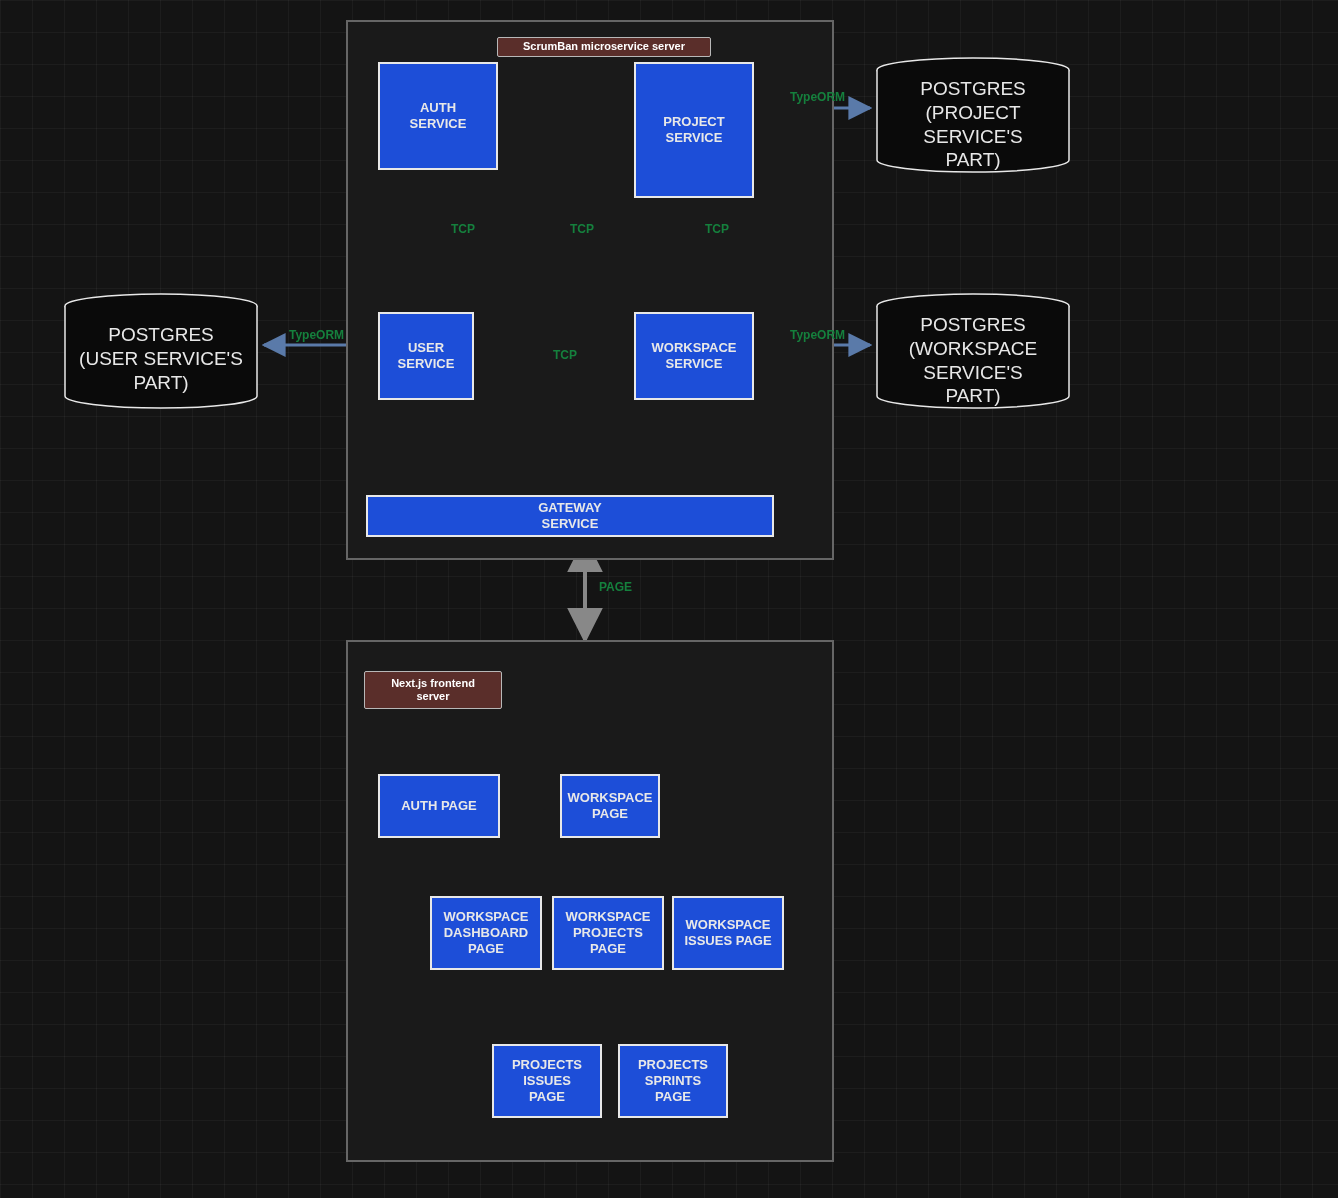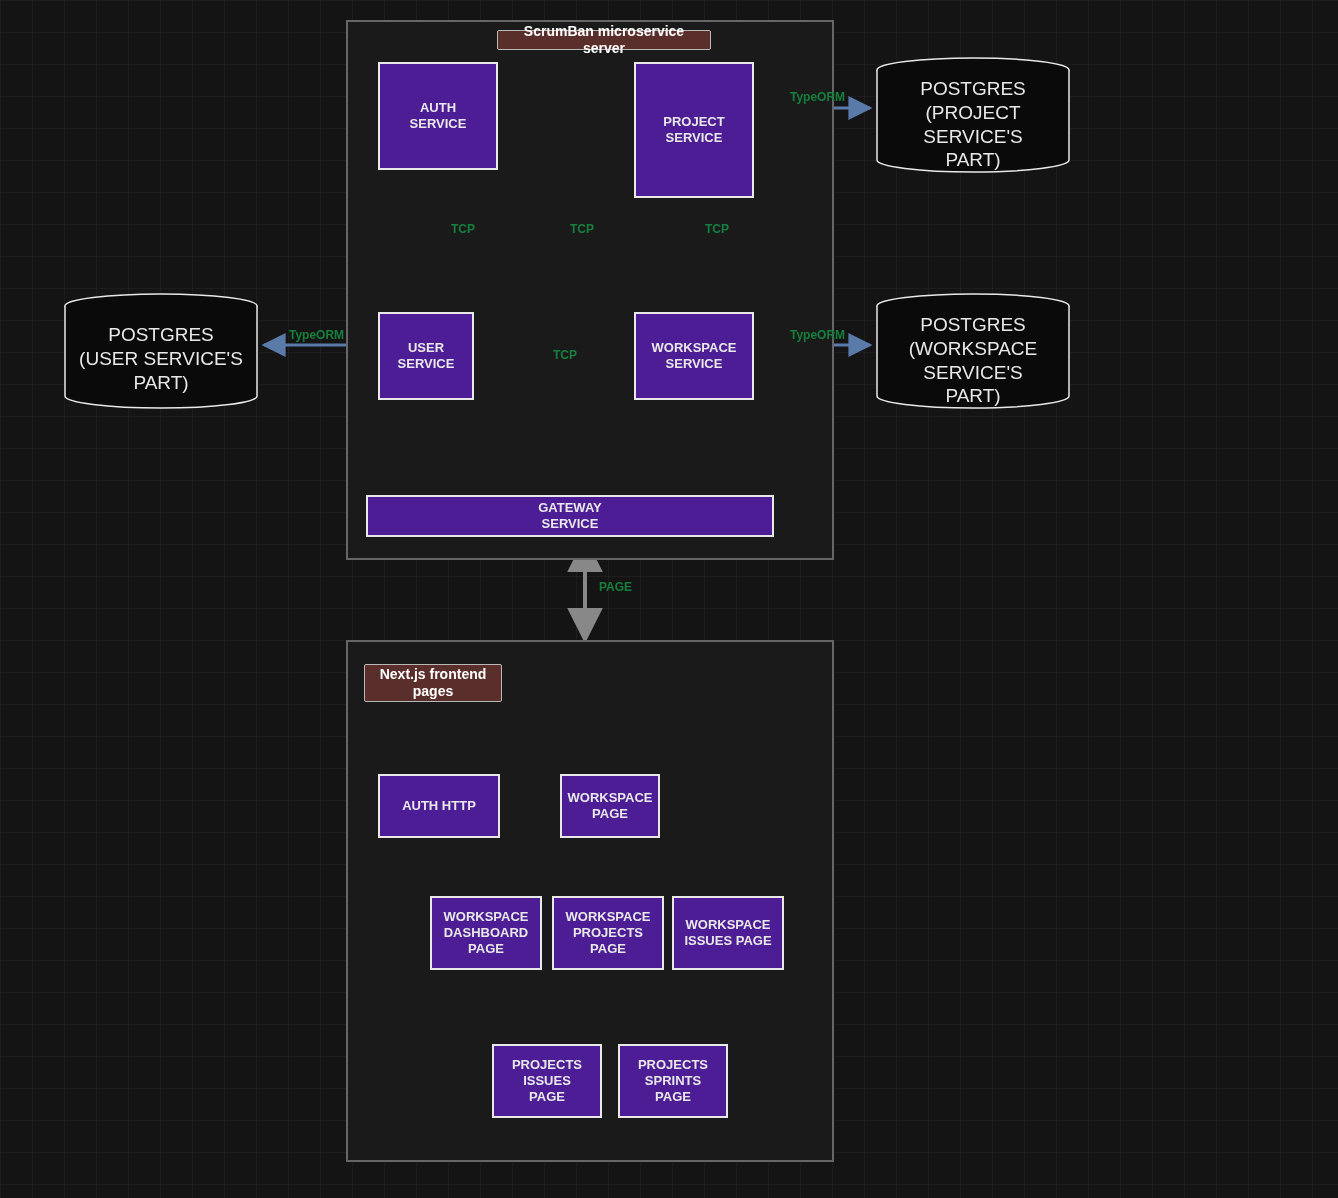--- a/index.html
+++ b/index.html
@@ -16,45 +16,46 @@
     position: relative;
     overflow: hidden;
   }
   .container-box {
     position: absolute;
     background: #1a1a1a;
     border: 2px solid #666;
   }
   .node {
     position: absolute;
-    background: #4c1d95;
+    background: #1d4ed8;
     border: 2px solid #e8e8e8;
     display: flex;
     align-items: center;
     justify-content: center;
     text-align: center;
     font-size: 13px;
     font-weight: 600;
     line-height: 1.25;
     padding: 4px;
   }
   .title-chip {
     position: absolute;
     background: #5a2e2a;
     border: 1px solid #b8b8b8;
     border-radius: 2px;
     color: #fff;
-    font-size: 14px;
+    font-size: 11px;
     font-weight: 600;
     display: flex;
     align-items: center;
     justify-content: center;
     text-align: center;
     padding: 2px 10px;
     line-height: 1.2;
+    margin-top: 7px;
   }
   .edge-label {
     position: absolute;
     font-size: 12px;
     font-weight: 600;
     color: #15803d;
     background: transparent;
     padding: 0 3px;
     white-space: nowrap;
   }
@@ -137,23 +138,23 @@
 <div class="container-box" style="left:346px; top:20px; width:488px; height:540px;"></div>
 <div class="title-chip" style="left:497px; top:30px; width:214px; height:20px;">ScrumBan microservice server</div>
 
 <div class="node" style="left:378px; top:62px; width:120px; height:108px;">AUTH<br>SERVICE</div>
 <div class="node" style="left:634px; top:62px; width:120px; height:136px;">PROJECT<br>SERVICE</div>
 <div class="node" style="left:378px; top:312px; width:96px; height:88px;">USER<br>SERVICE</div>
 <div class="node" style="left:634px; top:312px; width:120px; height:88px;">WORKSPACE<br>SERVICE</div>
 <div class="node" style="left:366px; top:495px; width:408px; height:42px;">GATEWAY<br>SERVICE</div>
 
 <div class="container-box" style="left:346px; top:640px; width:488px; height:522px;"></div>
-<div class="title-chip" style="left:364px; top:664px; width:138px; height:38px;">Next.js frontend pages</div>
+<div class="title-chip" style="left:364px; top:664px; width:138px; height:38px;">Next.js frontend server</div>
 
-<div class="node" style="left:378px; top:774px; width:122px; height:64px;">AUTH HTTP</div>
+<div class="node" style="left:378px; top:774px; width:122px; height:64px;">AUTH PAGE</div>
 <div class="node" style="left:560px; top:774px; width:100px; height:64px;">WORKSPACE<br>PAGE</div>
 <div class="node" style="left:430px; top:896px; width:112px; height:74px;">WORKSPACE<br>DASHBOARD<br>PAGE</div>
 <div class="node" style="left:552px; top:896px; width:112px; height:74px;">WORKSPACE<br>PROJECTS<br>PAGE</div>
 <div class="node" style="left:672px; top:896px; width:112px; height:74px;">WORKSPACE<br>ISSUES PAGE</div>
 <div class="node" style="left:492px; top:1044px; width:110px; height:74px;">PROJECTS<br>ISSUES<br>PAGE</div>
 <div class="node" style="left:618px; top:1044px; width:110px; height:74px;">PROJECTS<br>SPRINTS<br>PAGE</div>
 
 <div class="db" style="left:874px; top:56px; width:198px; height:118px;">
   <svg width="198" height="118">
     <ellipse cx="99" cy="14" rx="96" ry="12" fill="#0a0a0a" stroke="#e8e8e8" stroke-width="1.5"></ellipse>

